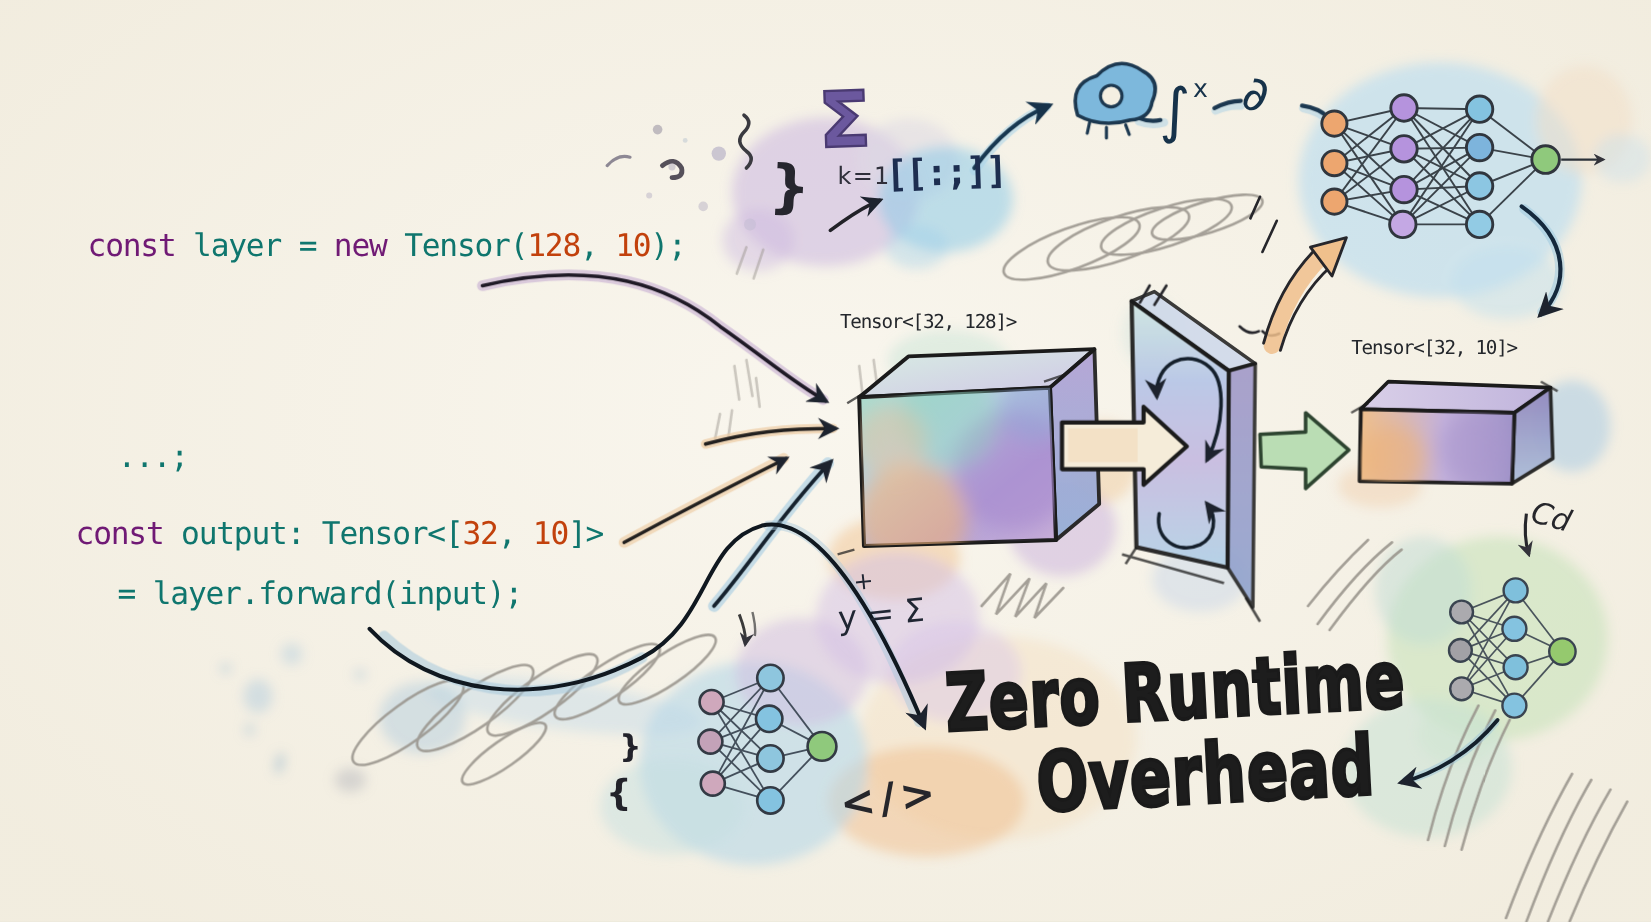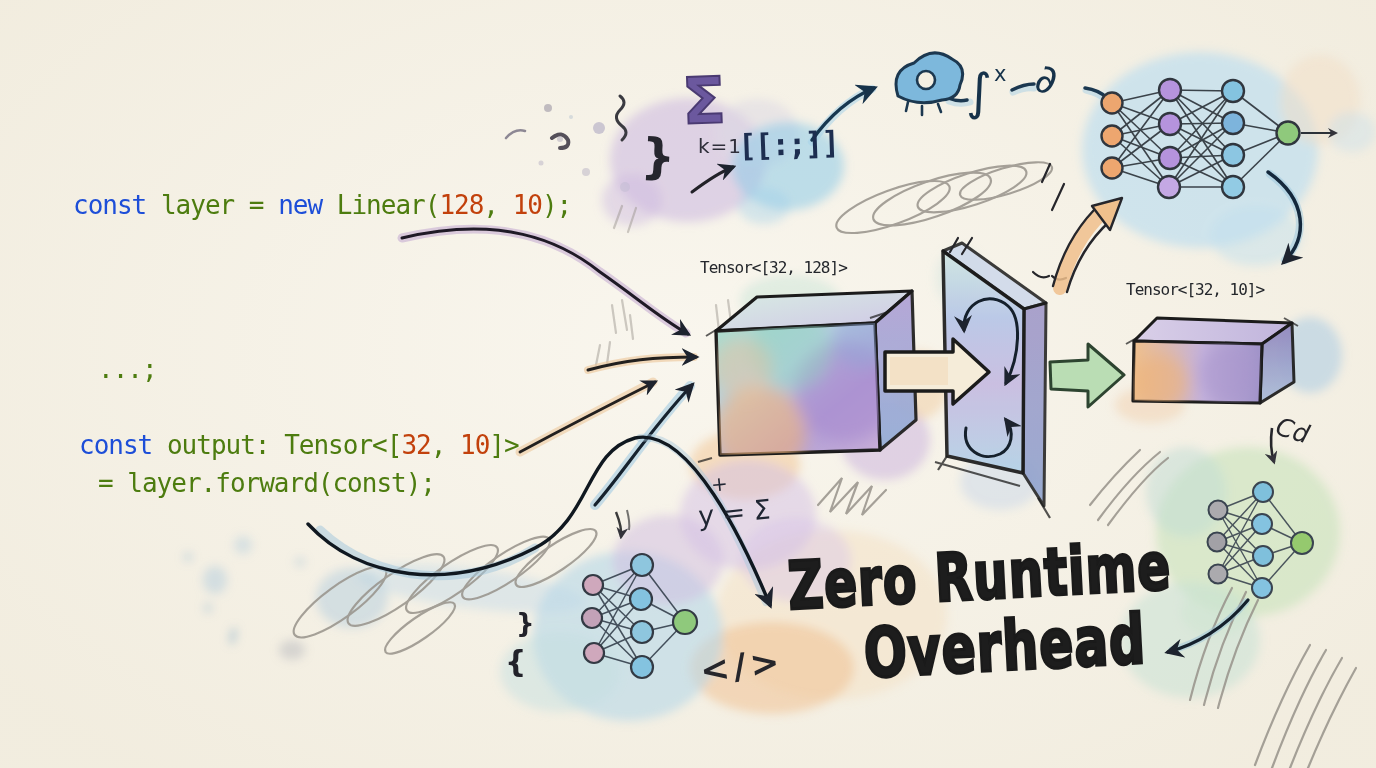--- a/index.html
+++ b/index.html
@@ -4,21 +4,21 @@
 <style>
   html,body{margin:0;padding:0;background:#e8e4d8;}
   .stage{position:relative;width:1376px;height:768px;overflow:hidden;
          background:#f7f3e8;font-family:"DejaVu Sans",sans-serif;}
   .stage::after{content:"";position:absolute;inset:0;pointer-events:none;
          background:radial-gradient(ellipse at 50% 45%, rgba(255,255,255,.25), rgba(226,218,196,.25) 90%);}
   svg.draw{position:absolute;left:0;top:0;z-index:1;}
   .t-abs{position:absolute;z-index:2;white-space:pre;}
   .mono{font-family:"DejaVu Sans Mono",monospace;}
   .code{font-size:26px;letter-spacing:-1px;color:#24262b;}
-  .kw{color:#1d4ed8;} .num{color:#c2410c;} .pln{color:#4d7c0f;}
+  .kw{color:#701a75;} .num{color:#c2410c;} .pln{color:#0f766e;margin-top:12px;}
   .tlabel{font-family:"DejaVu Sans Mono",monospace;font-size:16px;letter-spacing:-1px;color:#24272c;}
   .sigma{font-size:64px;font-weight:bold;color:#6b589e;-webkit-text-stroke:2px #4a3a72;transform:rotate(-2deg);}
   .ksub{font-size:20px;color:#2f2f3a;letter-spacing:1px;}
   .slice{font-family:"DejaVu Sans Mono",monospace;font-size:31px;font-weight:bold;color:#1d2e50;letter-spacing:-2px;transform:rotate(-2deg);}
   .mathink{color:#16324a;}
   .integral{font-size:50px;}
   .isup{font-size:21px;vertical-align:28px;margin-left:2px;}
   .partial{font-size:40px;transform:rotate(14deg);}
   .formula{font-size:27px;color:#202633;transform:rotate(-6deg) skewX(-4deg);}
   .fplus{font-size:20px;color:#202633;transform:rotate(-6deg);}
@@ -400,26 +400,26 @@
     </g>
     <path d="M1272,428 C1270,442 1271,452 1274,462" stroke="#26262b" stroke-width="2.6" fill="none" marker-end="url(#ahs)"></path>
   </g>
 
   <g fill="none" stroke-linecap="round">
     <path d="M1246,602 C1224,628 1196,644 1172,650" stroke="#9cc4da" stroke-width="7" opacity=".5"></path>
     <path d="M1248,600 C1225,628 1195,645 1168,652" stroke="#14202c" stroke-width="3.2" marker-end="url(#ah)"></path>
   </g>
 </svg>
 
-<div class="t-abs code mono" style="left:73px;top:190px"><span class="kw">const</span><span class="pln"> layer = </span><span class="kw">new</span><span class="pln"> Linear(</span><span class="num">128</span><span class="pln">, </span><span class="num">10</span><span class="pln">);</span></div>
+<div class="t-abs code mono" style="left:73px;top:190px"><span class="kw">const</span><span class="pln"> layer = </span><span class="kw">new</span><span class="pln"> Tensor(</span><span class="num">128</span><span class="pln">, </span><span class="num">10</span><span class="pln">);</span></div>
 
 <div class="t-abs code mono pln" style="left:98px;top:354px">...;</div>
 
-<div class="t-abs code mono" style="left:79px;top:430px"><span class="kw">const</span><span class="pln"> output: Tensor&lt;[</span><span class="num">32</span><span class="pln">, </span><span class="num">10</span><span class="pln">]&gt;</span></div>
-<div class="t-abs code mono pln" style="left:98px;top:468px">= layer.forward(const);</div>
+<div class="t-abs code mono" style="left:63px;top:430px"><span class="kw">const</span><span class="pln"> output: Tensor&lt;[</span><span class="num">32</span><span class="pln">, </span><span class="num">10</span><span class="pln">]&gt;</span></div>
+<div class="t-abs code mono pln" style="left:98px;top:468px">= layer.forward(input);</div>
 
 <div class="t-abs tlabel" style="left:700px;top:258px">Tensor&lt;[32, 128]&gt;</div>
 <div class="t-abs tlabel" style="left:1126px;top:280px">Tensor&lt;[32, 10]&gt;</div>
 
 <div class="t-abs sigma" style="left:682px;top:64px">Σ</div>
 <div class="t-abs ksub" style="left:698px;top:134px">k=1</div>
 <div class="t-abs slice" style="left:738px;top:126px">[[:;]]</div>
 <div class="t-abs brace-lg" style="left:641px;top:128px">}</div>
 
 <div class="t-abs mathink" style="left:966px;top:62px"><span class="integral">∫</span><span class="isup">x</span></div>

